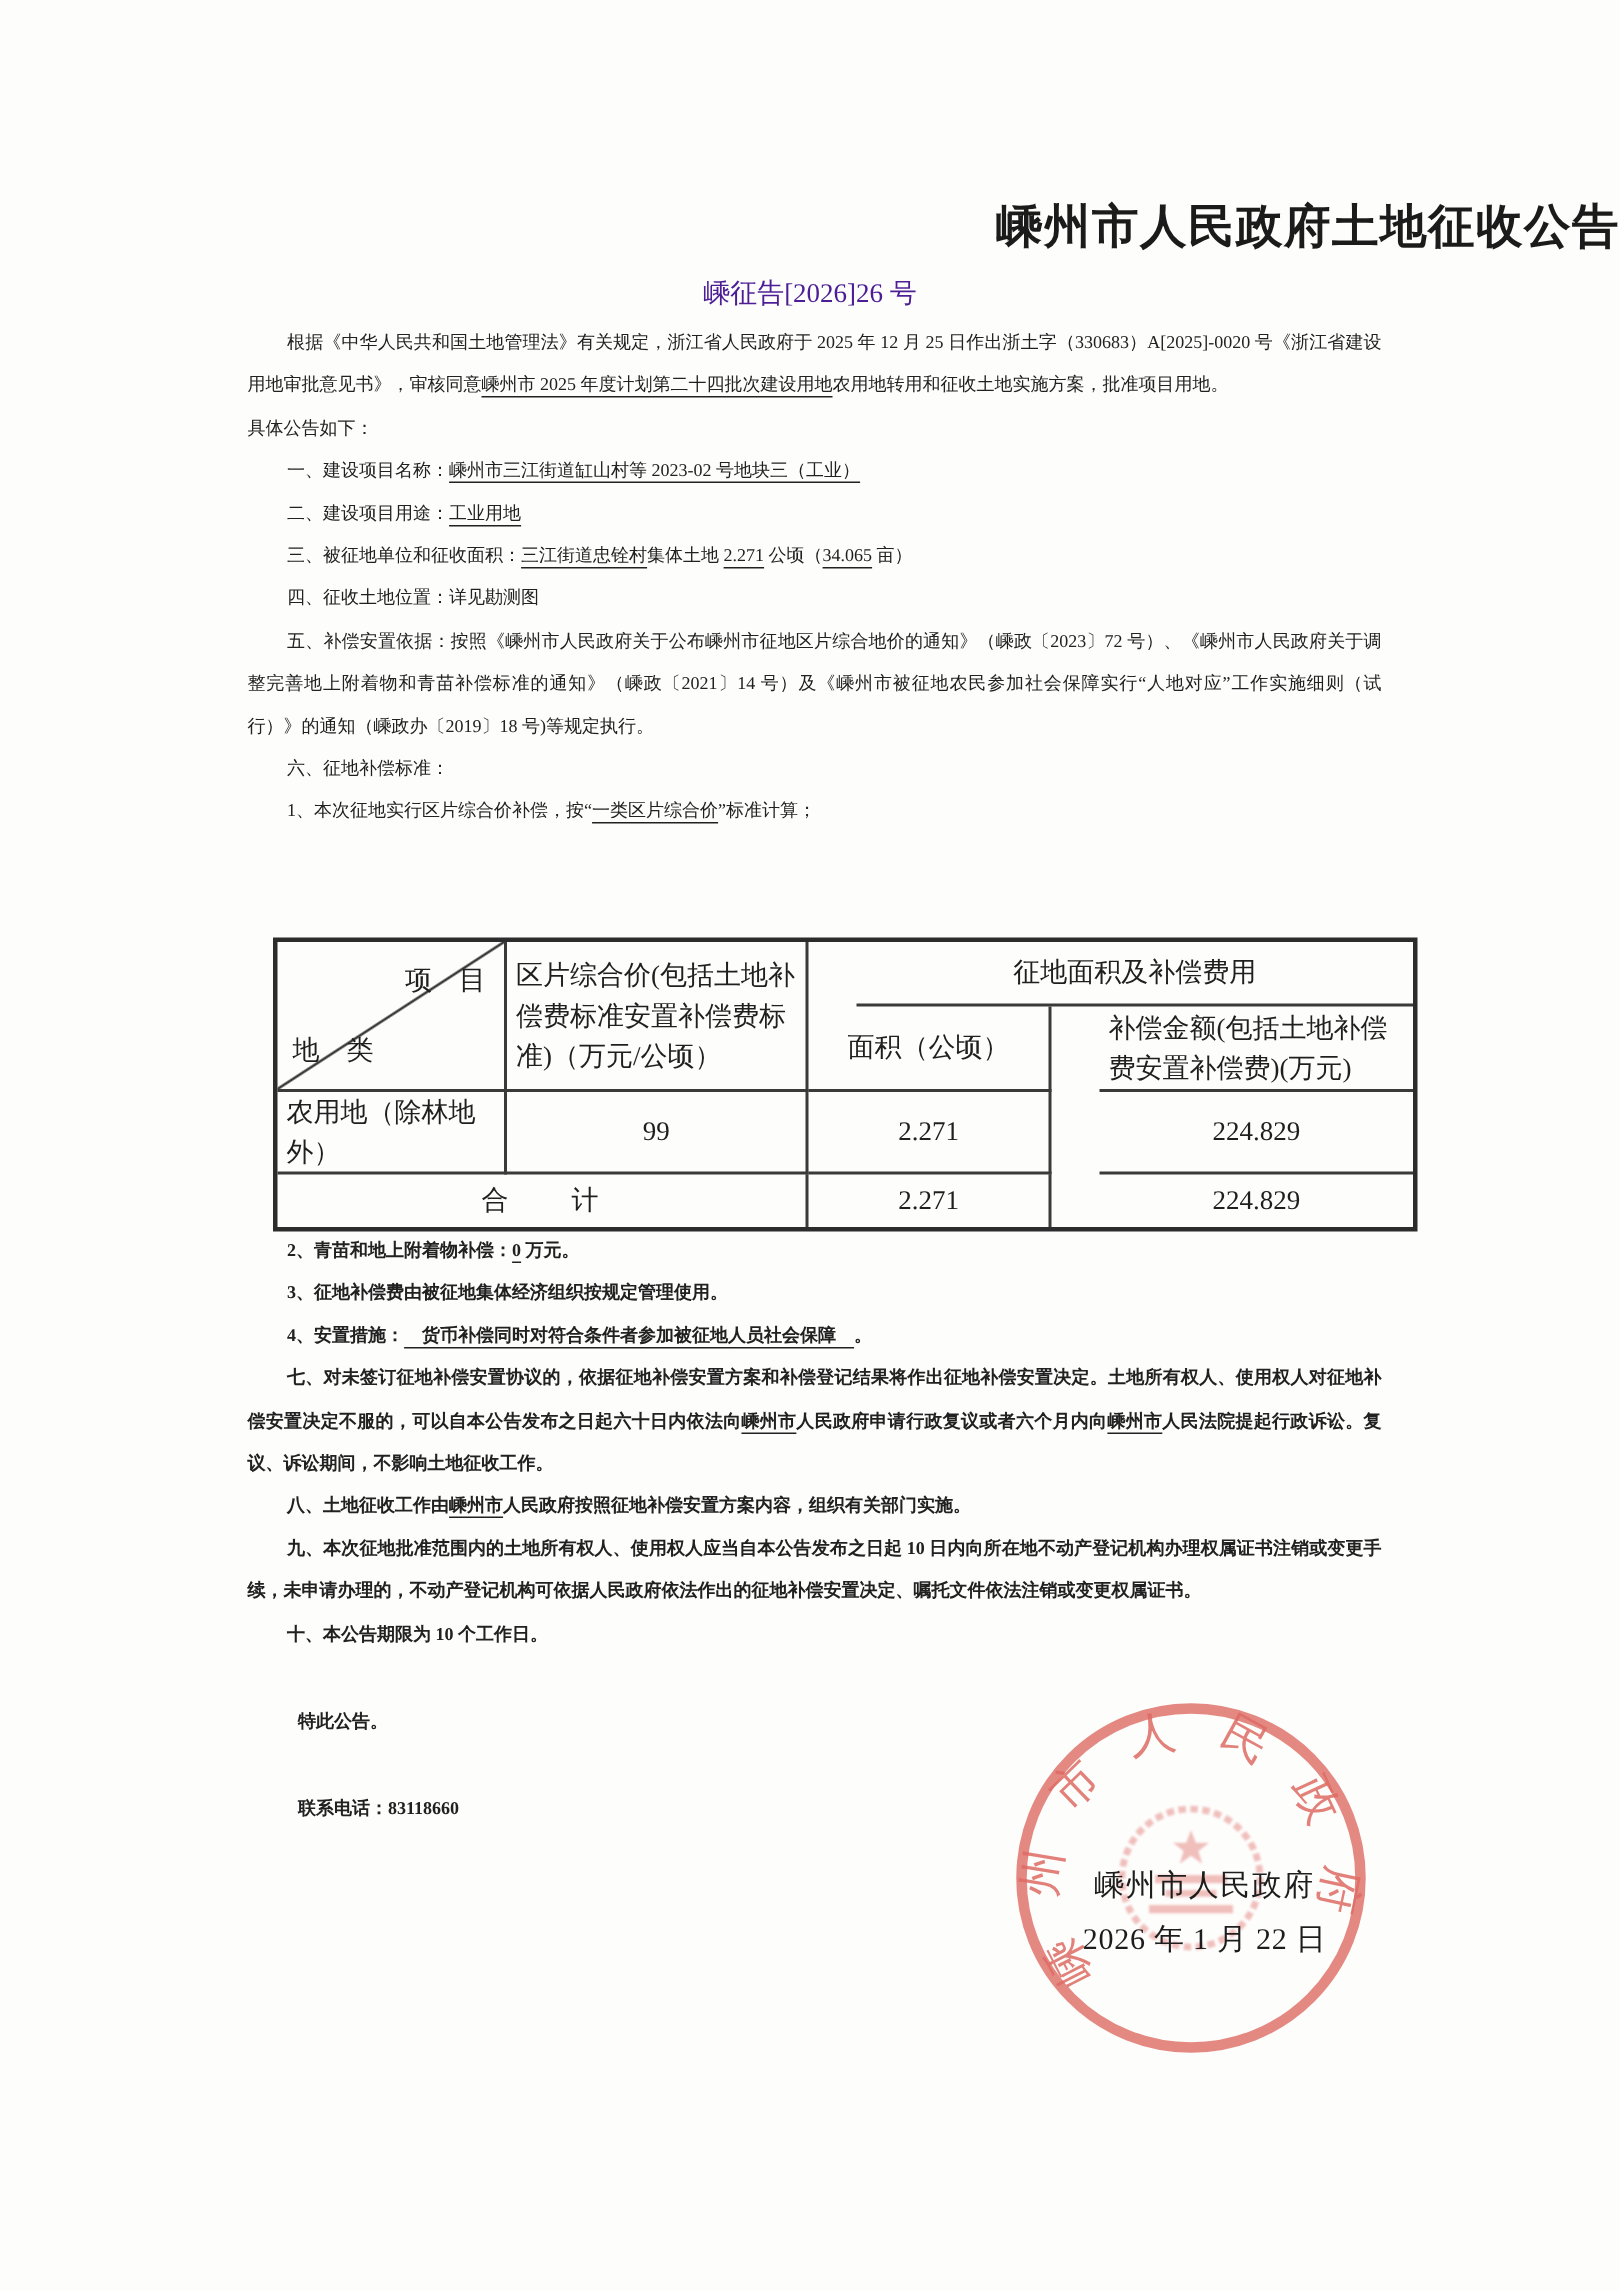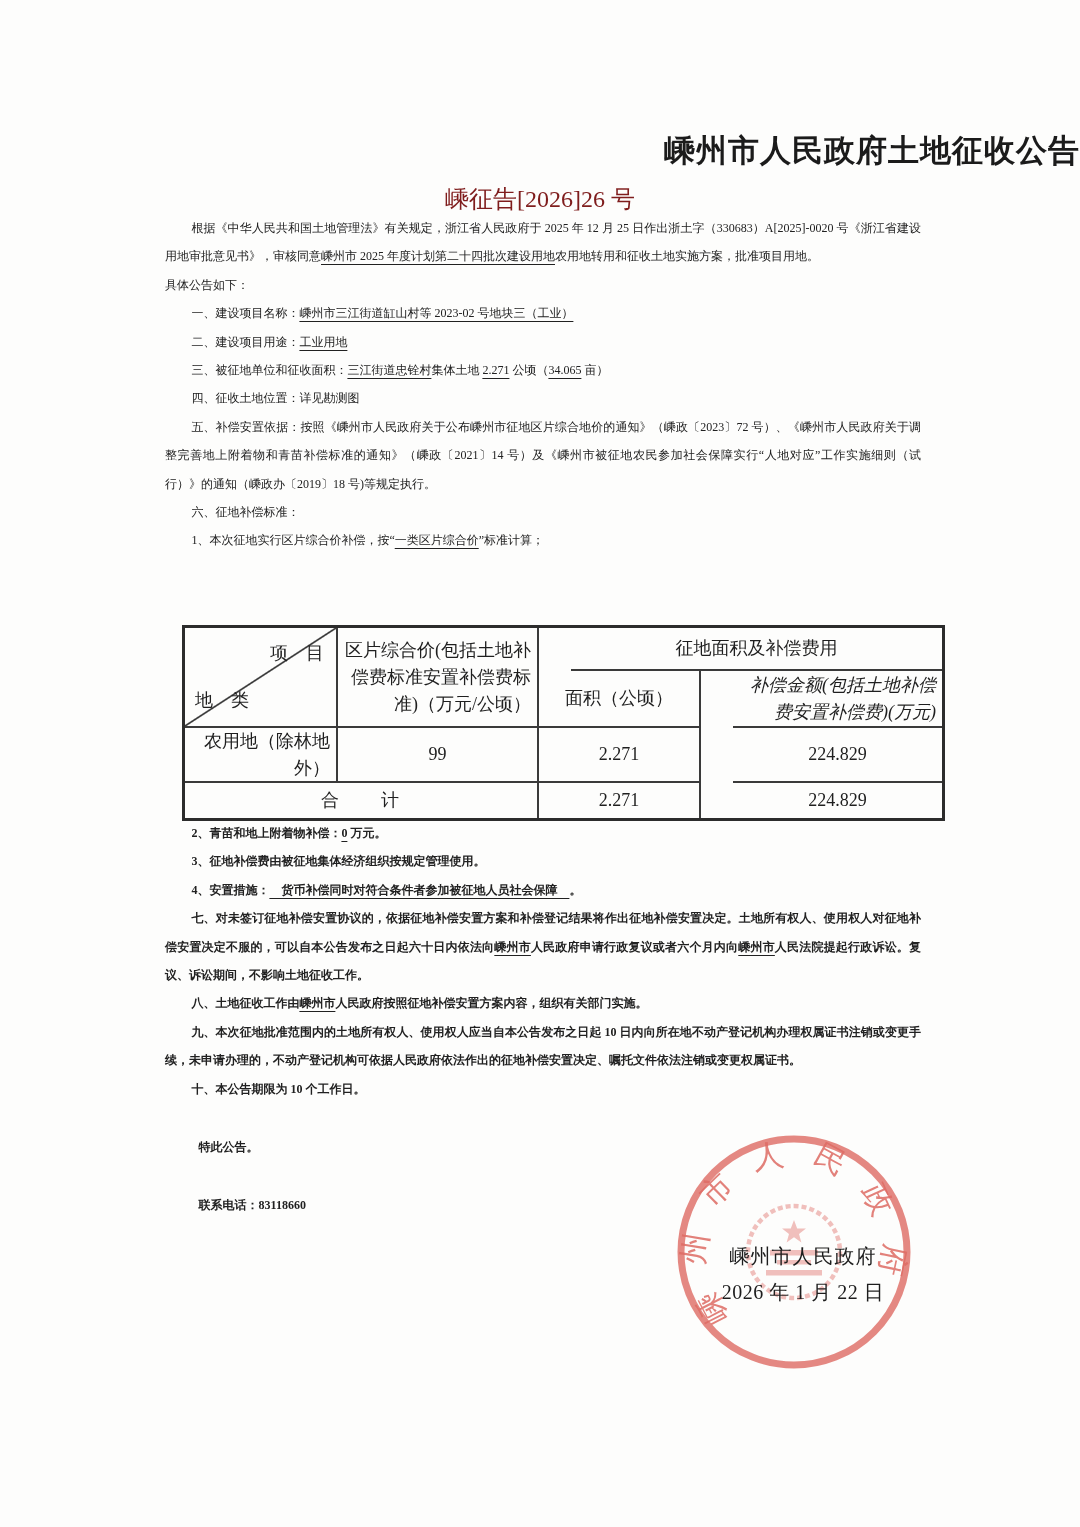--- a/index.html
+++ b/index.html
@@ -20,22 +20,22 @@
     font-family: "Liberation Sans", "DejaVu Sans", sans-serif;
     font-weight: 700;
     font-size: 31px;
     letter-spacing: 1px;
     color: #1b1b1b;
   }
   .docnum {
     position: absolute;
     top: 183px; left: 0; width: 100%;
     text-align: center;
-    font-size: 24px;
-    color: #7f1d1d;
+    font-size: 18px;
+    color: #4c1d95;
   }
   .flow {
     position: absolute;
     left: 165px;
     width: 756px;
     font-size: 12px;
     line-height: 28.4px;
     text-align: justify;
     color: #212121;
   }
@@ -61,21 +61,21 @@
     background: #fdfdfc;
     font-size: 18px;
     color: #1f1f1f;
   }
   .cell {
     border-right: 2px solid #3a3a3a;
     border-bottom: 2px solid #3a3a3a;
     display: flex;
     align-items: center;
     justify-content: center;
-    text-align: right;
+    text-align: left;
     line-height: 27px;
     padding: 2px 6px;
   }
   .cell.last-col { border-right: none; margin-left: 32px; }
   .cell.last-row { border-bottom: none; }
   .corner {
     grid-column: 1; grid-row: 1 / 3;
     position: relative;
     padding: 0;
     background:
@@ -83,21 +83,21 @@
         transparent calc(50% - 1.4px),
         #3a3a3a calc(50% - 0.3px),
         #3a3a3a calc(50% + 0.3px),
         transparent calc(50% + 1.4px));
   }
   .corner-top { position: absolute; top: 12px; right: 12px; }
   .corner-bottom { position: absolute; bottom: 12px; left: 10px; }
   .price-hdr { grid-column: 2; grid-row: 1 / 3; }
   .span-hdr { grid-column: 3 / 5; grid-row: 1; }
   .area-hdr { grid-column: 3; grid-row: 2; }
-  .amount-hdr { grid-column: 4; grid-row: 2; font-style: italic; }
+  .amount-hdr { grid-column: 4; grid-row: 2; }
   .land-cell { grid-column: 1; grid-row: 3; }
   .price-val { grid-column: 2; grid-row: 3; }
   .area-val { grid-column: 3; grid-row: 3; }
   .amount-val { grid-column: 4; grid-row: 3; }
   .total-label { grid-column: 1 / 3; grid-row: 4; letter-spacing: 2px; }
   .total-area { grid-column: 3; grid-row: 4; }
   .total-amount { grid-column: 4; grid-row: 4; }
   
   .seal {
     position: absolute;

